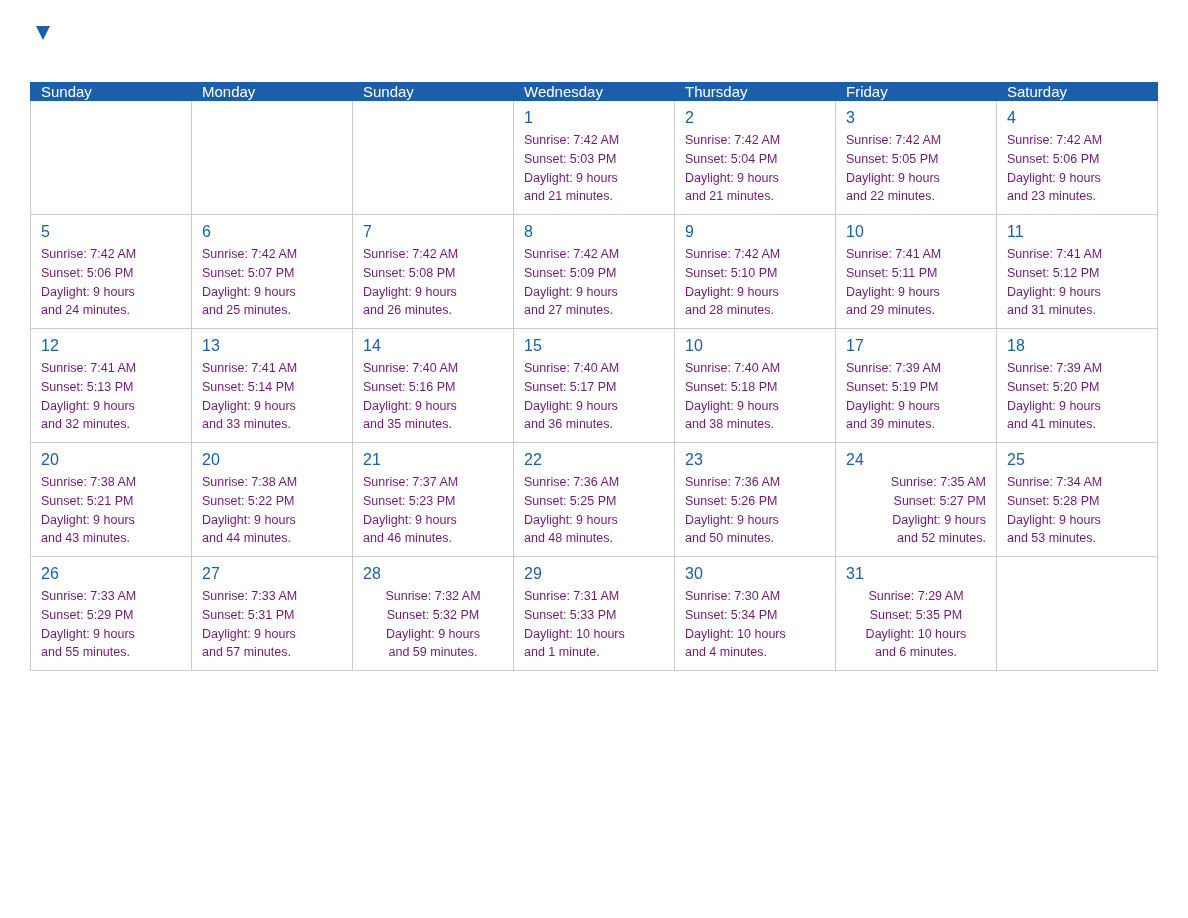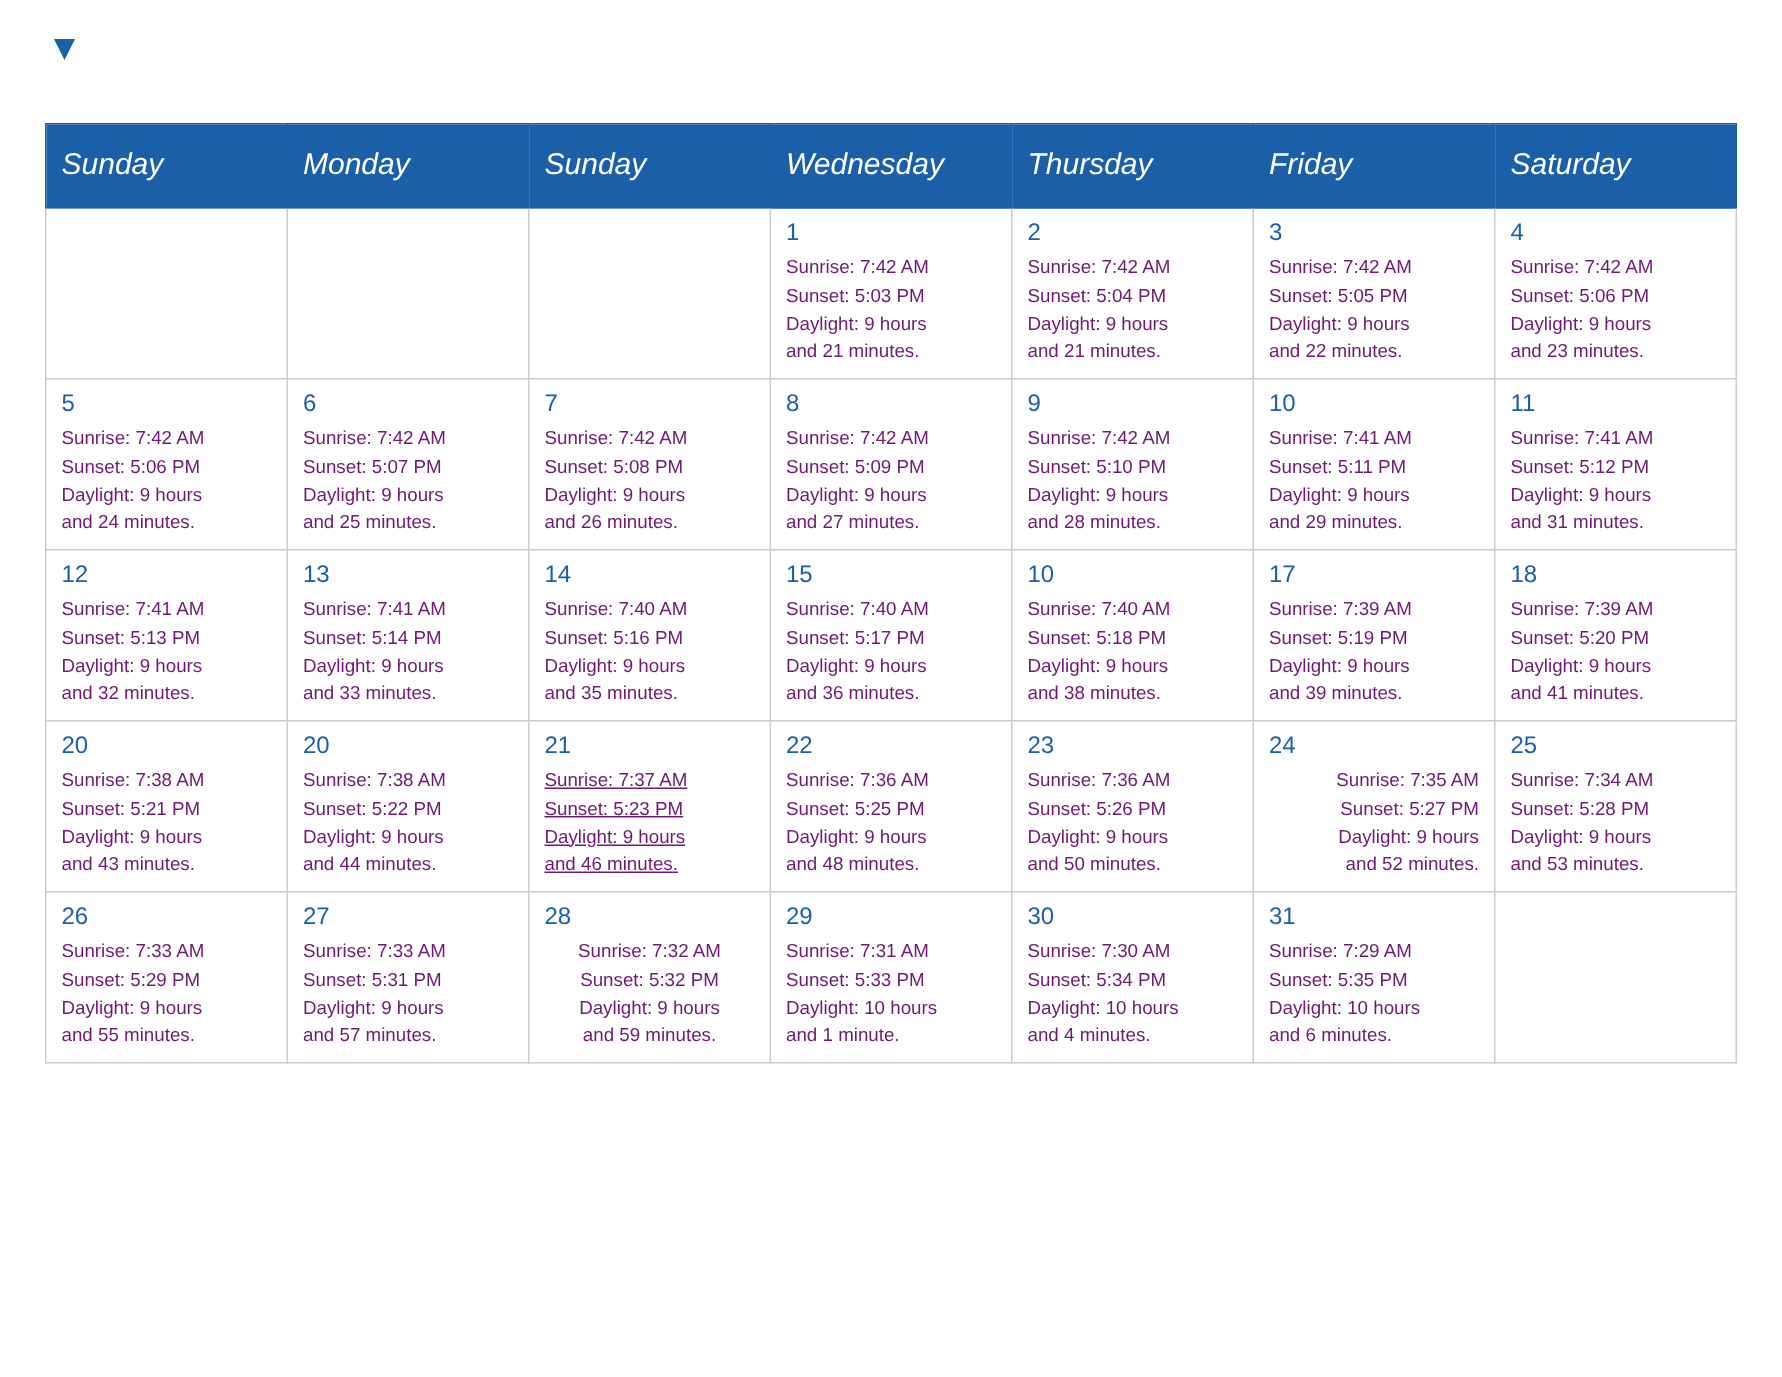--- a/index.html
+++ b/index.html
@@ -30,26 +30,25 @@
       margin-top: 4px;
     }
     .calendar {
       width: 100%;
       border-collapse: collapse;
       margin-top: 10px;
     }
     .calendar th {
       background-color: #1a5fa8;
       color: #fff;
-      padding: 16px 10px;
+      padding: 0 10px;
       text-align: left;
-      font-size: 20px;
+      font-size: 15px;
       font-weight: normal;
       border: 1px solid #1a5fa8;
-      font-style: italic;
     }
     .calendar td {
       border: 1px solid #ccc;
       vertical-align: top;
       padding: 8px 10px;
       width: calc(100% / 7);
       min-height: 110px;
       font-size: 13px;
       color: #333;
     }
@@ -257,21 +256,21 @@
         </td>
         <td>
           <span class="day-number">20</span>
           <div class="day-info" style="white-space: pre-line;">Sunrise: 7:38 AM
 Sunset: 5:22 PM
 Daylight: 9 hours
 and 44 minutes.</div>
         </td>
         <td>
           <span class="day-number">21</span>
-          <div class="day-info" style="white-space: pre-line; text-decoration: underline;">Sunrise: 7:37 AM
+          <div class="day-info" style="white-space: pre-line;">Sunrise: 7:37 AM
 Sunset: 5:23 PM
 Daylight: 9 hours
 and 46 minutes.</div>
         </td>
         <td>
           <span class="day-number">22</span>
           <div class="day-info" style="white-space: pre-line;">Sunrise: 7:36 AM
 Sunset: 5:25 PM
 Daylight: 9 hours
 and 48 minutes.</div>
@@ -329,21 +328,21 @@
         </td>
         <td>
           <span class="day-number">30</span>
           <div class="day-info" style="white-space: pre-line;">Sunrise: 7:30 AM
 Sunset: 5:34 PM
 Daylight: 10 hours
 and 4 minutes.</div>
         </td>
         <td>
           <span class="day-number">31</span>
-          <div class="day-info" style="white-space: pre-line;">Sunrise: 7:29 AM
+          <div class="day-info" style="white-space: pre-line; text-align: center;">Sunrise: 7:29 AM
 Sunset: 5:35 PM
 Daylight: 10 hours
 and 6 minutes.</div>
         </td>
         <td class="empty-cell"></td>
       </tr>
     </tbody>
 </table>
 
 </body></html>

